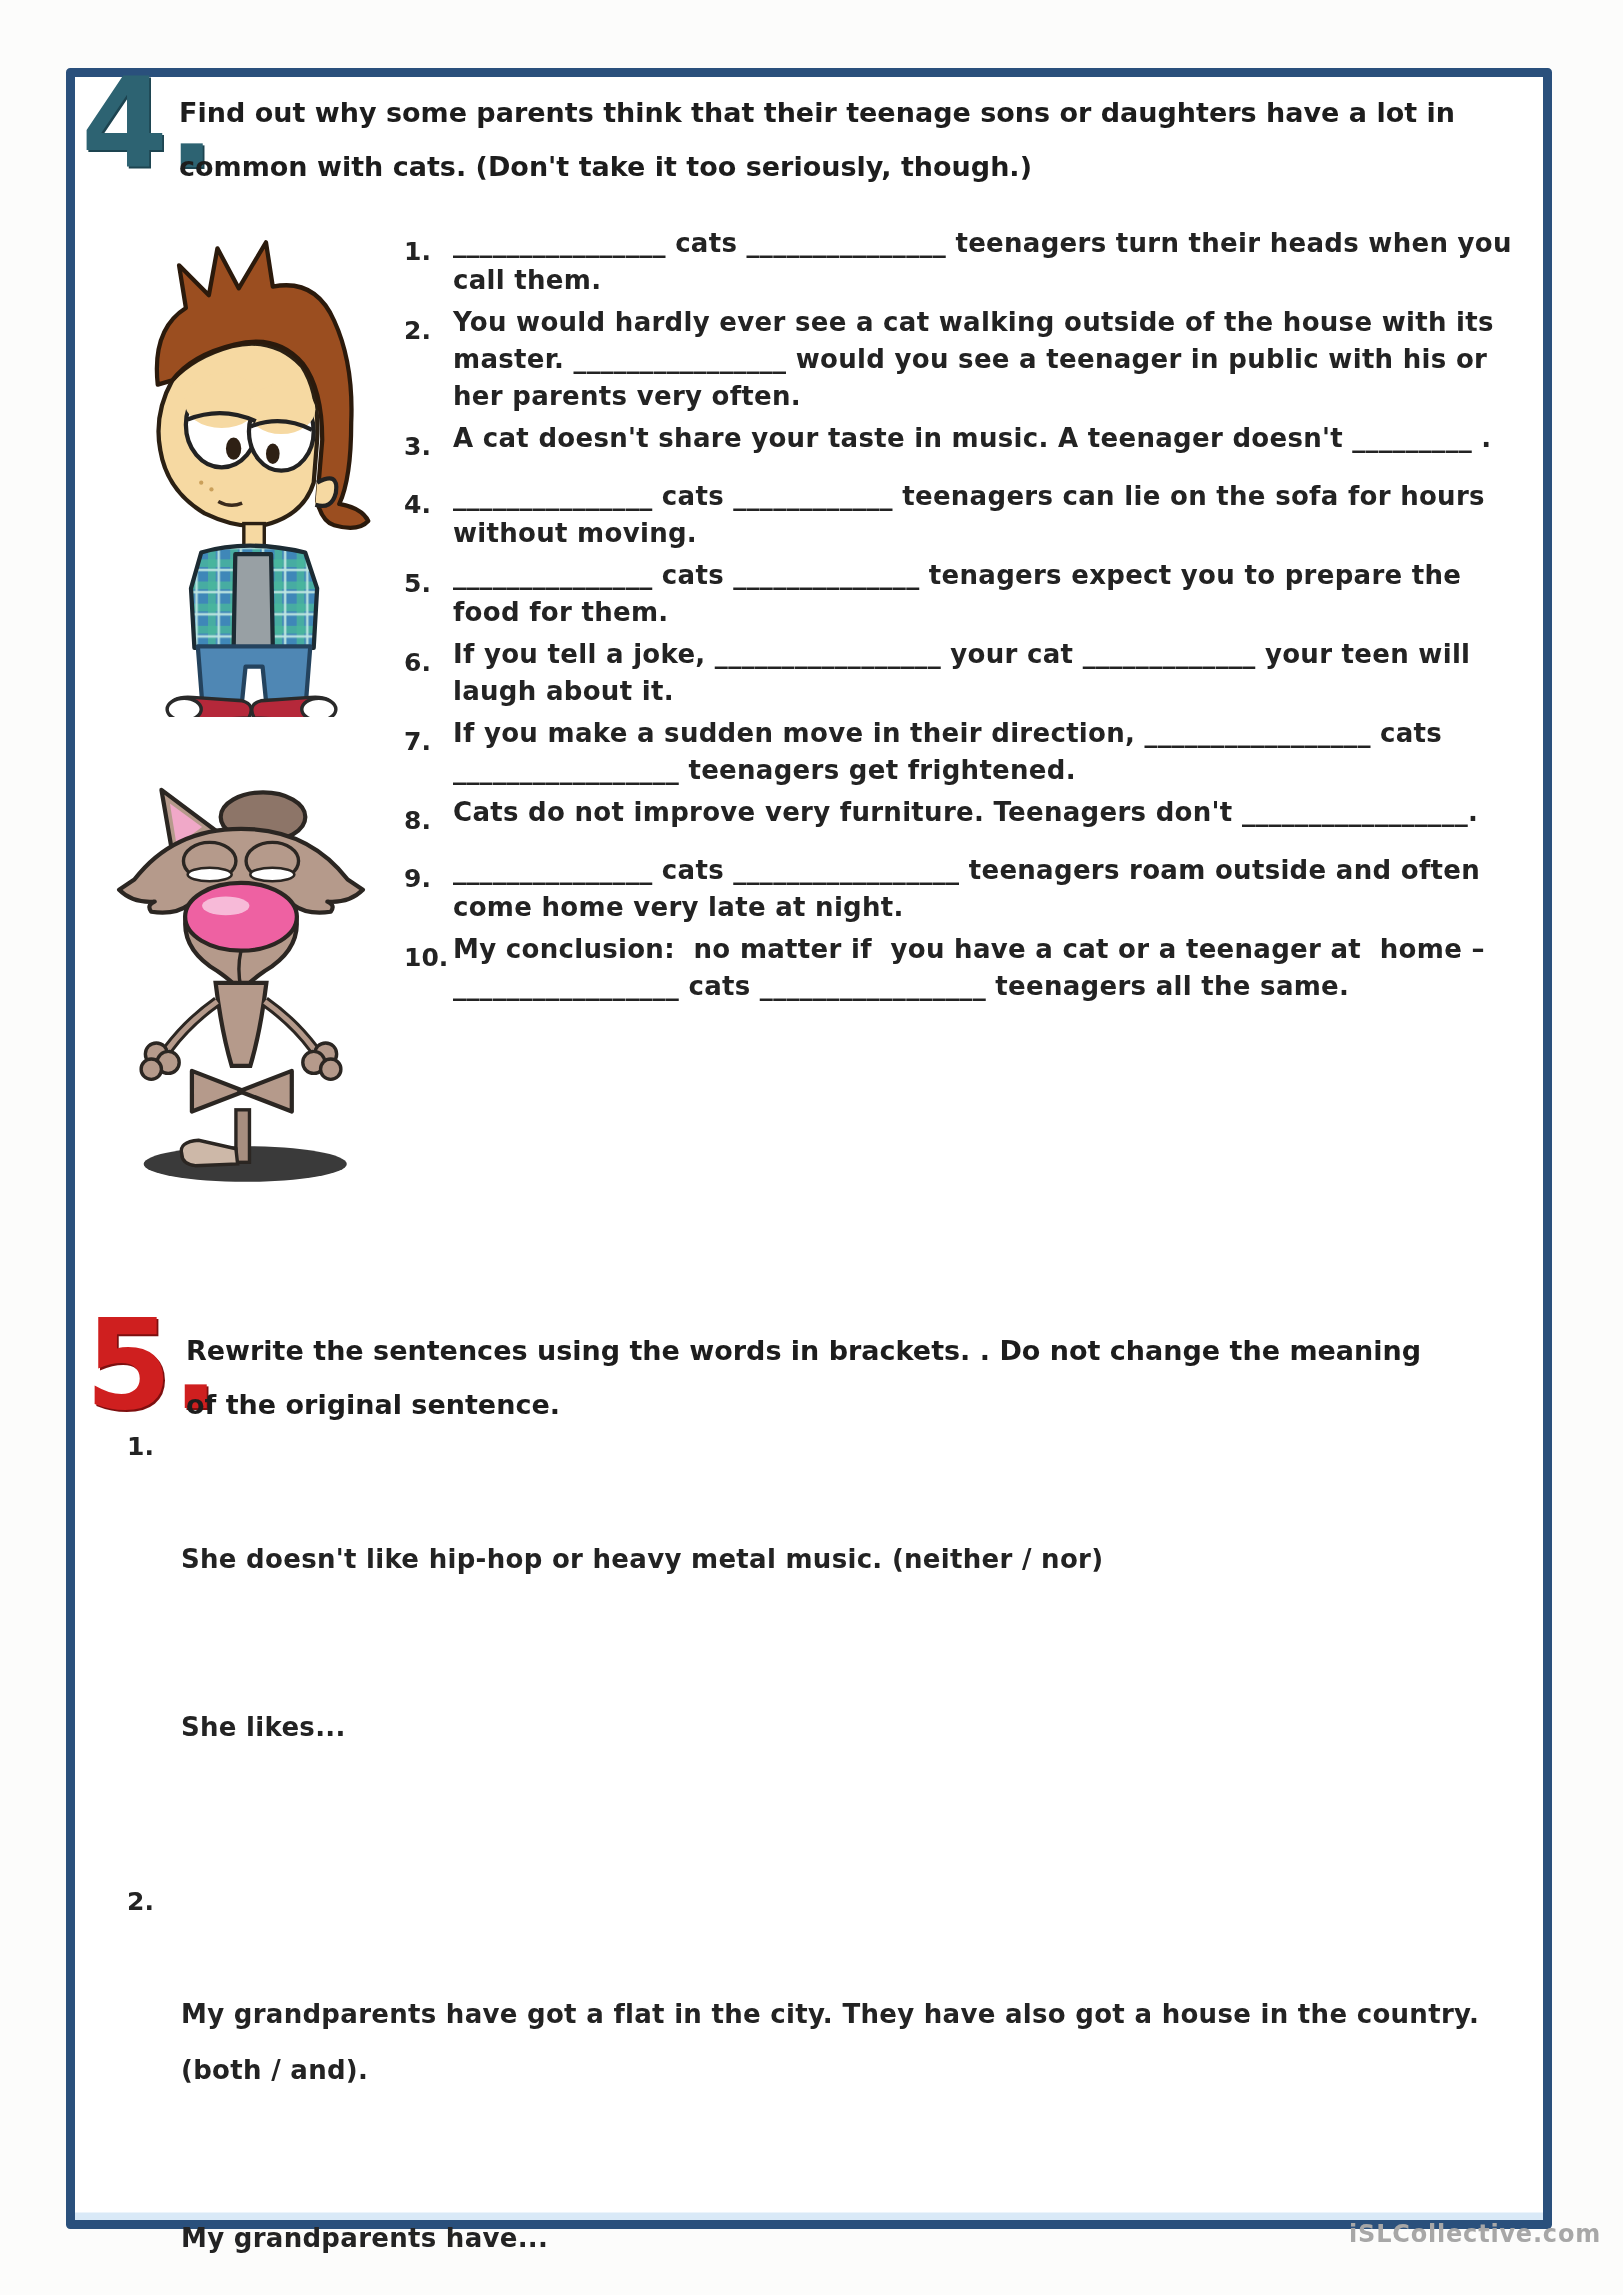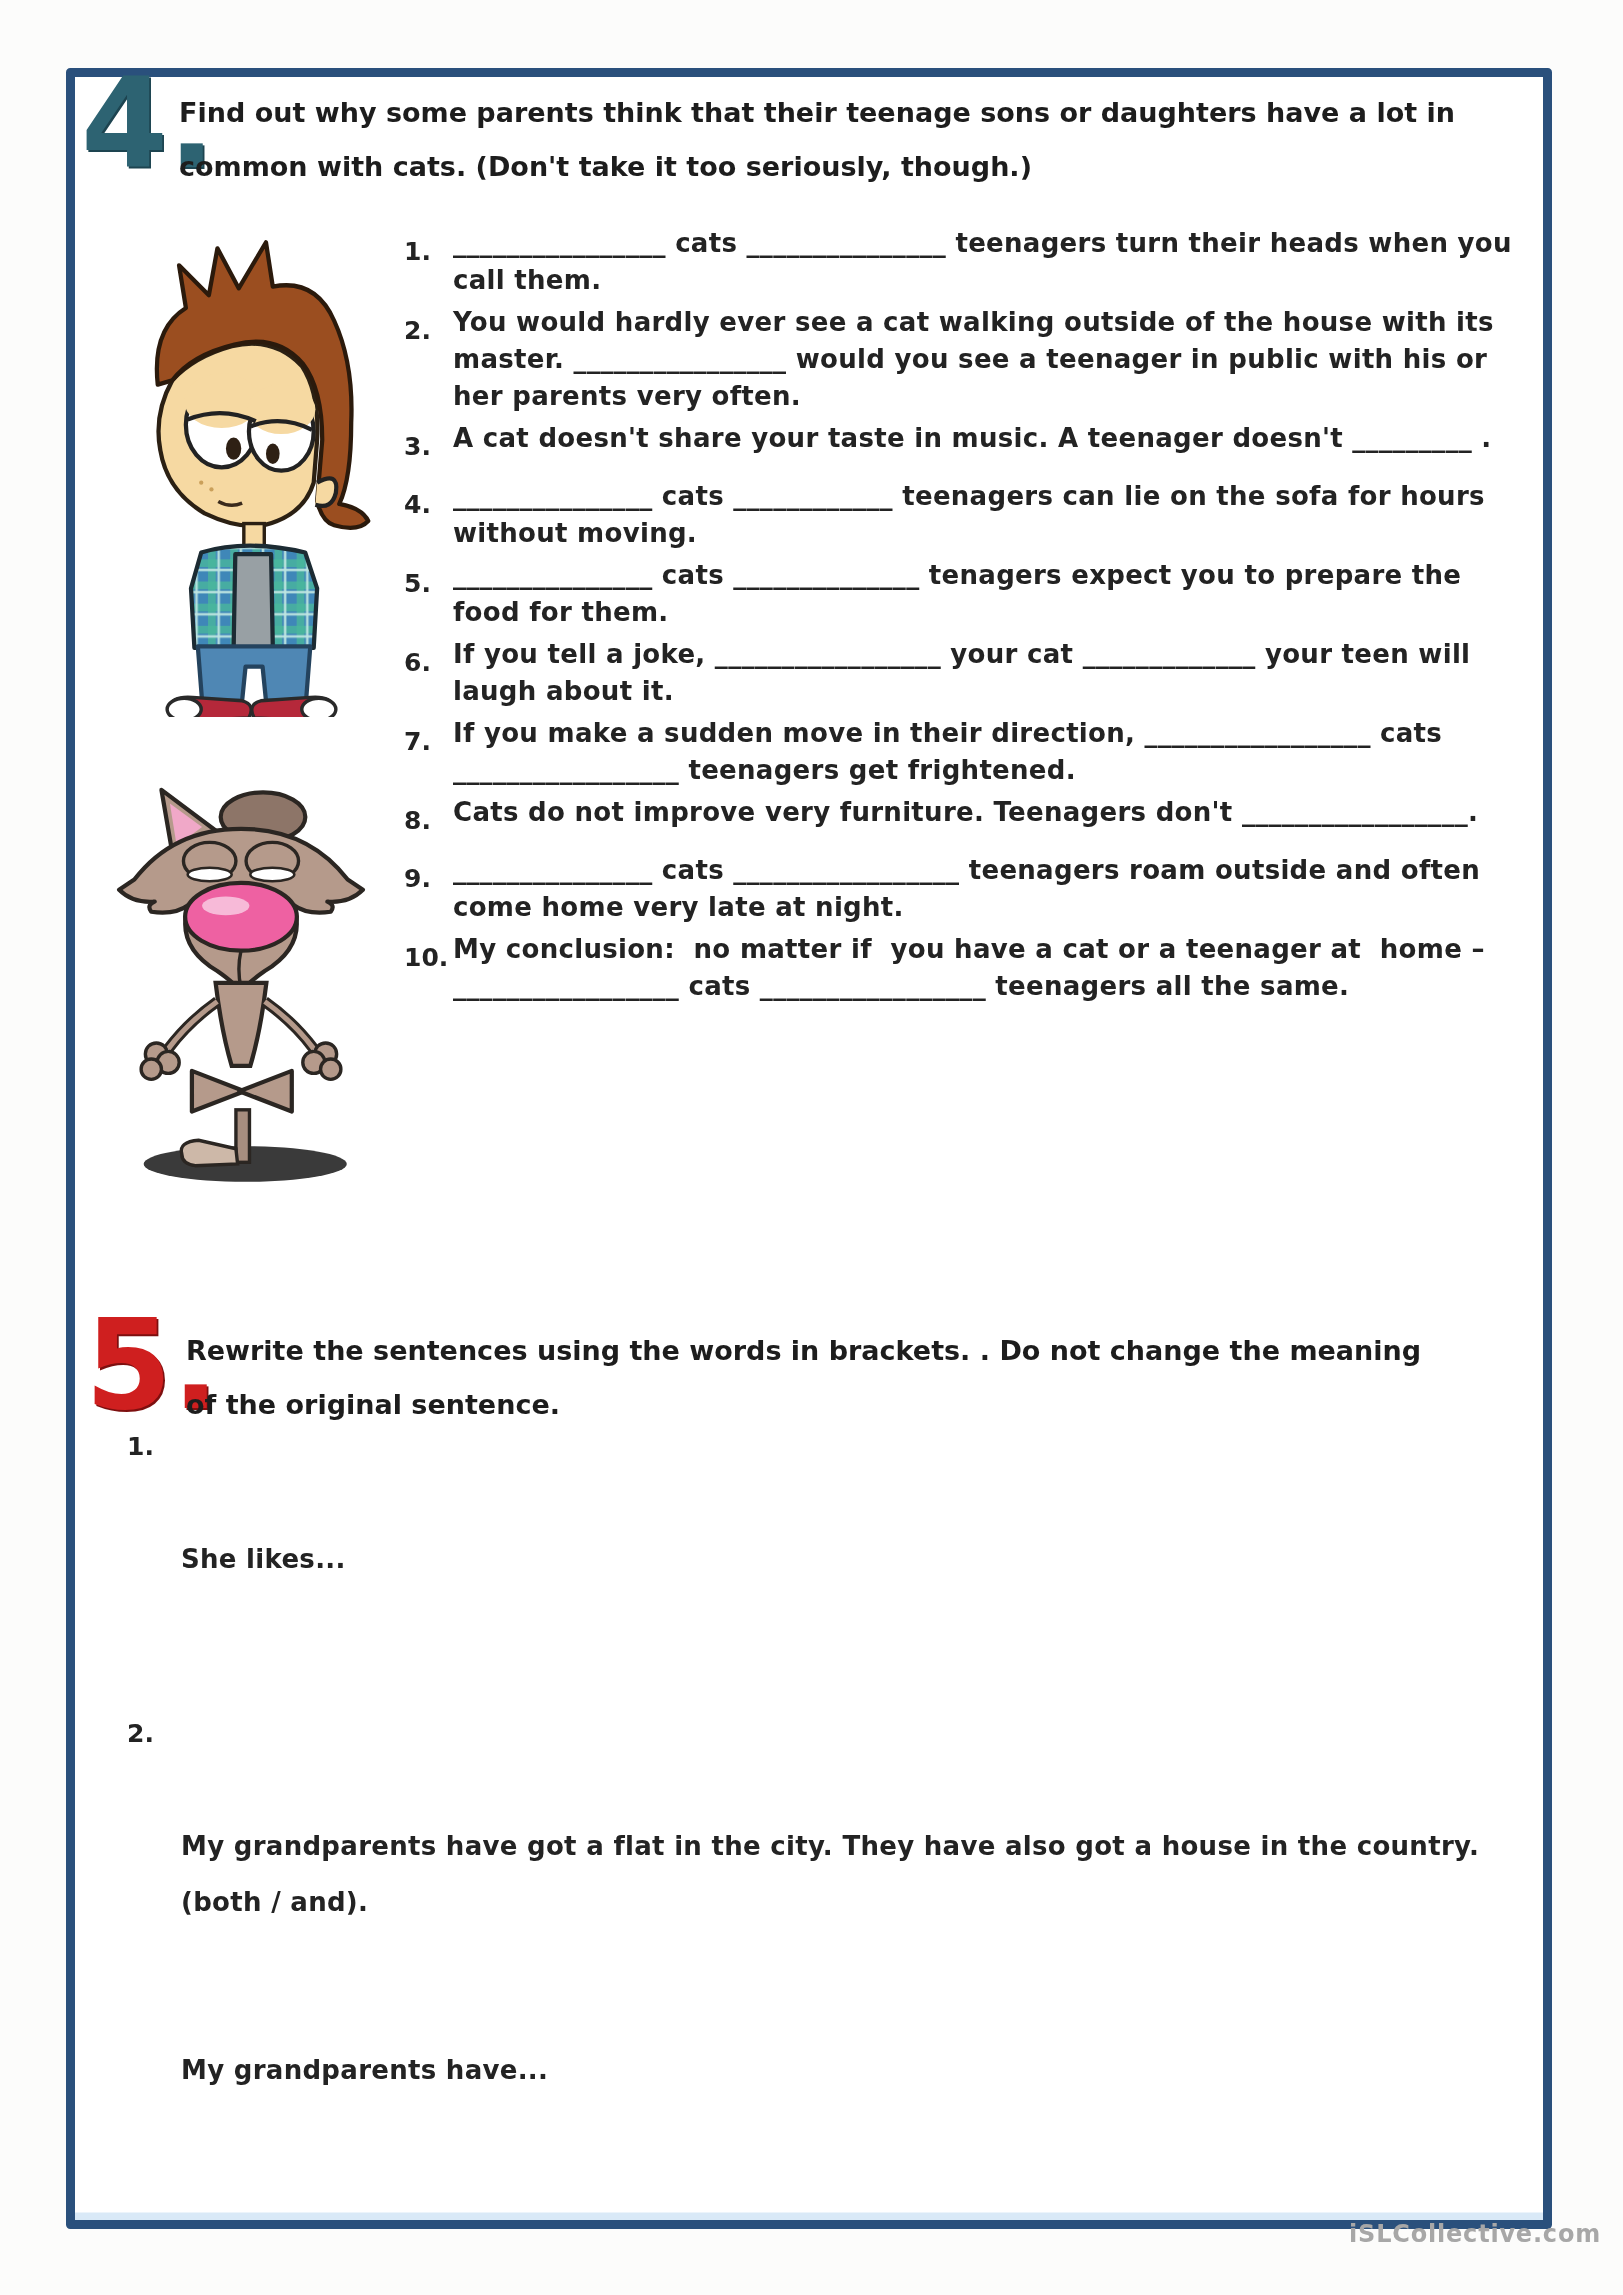--- a/index.html
+++ b/index.html
@@ -210,20 +210,21 @@
 
   <div class="bignum red" style="left:85px;top:1302px;">5.</div>
 
   <div class="exheader" style="left:186px;top:1324px;width:1285px;">Rewrite the sentences using the words in brackets. . Do not change the meaning
 of the original sentence.</div>
 
   <div class="list" id="ex5list" style="left:127px;top:1419px;width:1437px;">
     <div class="item">
       <span class="num">1.</span>
       <span class="txt">
+        <span class="sentence">She doesn't like hip-hop or heavy metal music. (neither / nor)</span>
         <span class="starter">She likes...</span>
       </span>
     </div>
     <div class="item">
       <span class="num">2.</span>
       <span class="txt">
         <span class="sentence">My grandparents have got a flat in the city. They have also got a house in the country.
 (both / and).</span>
         <span class="starter">My grandparents have...</span>
       </span>

